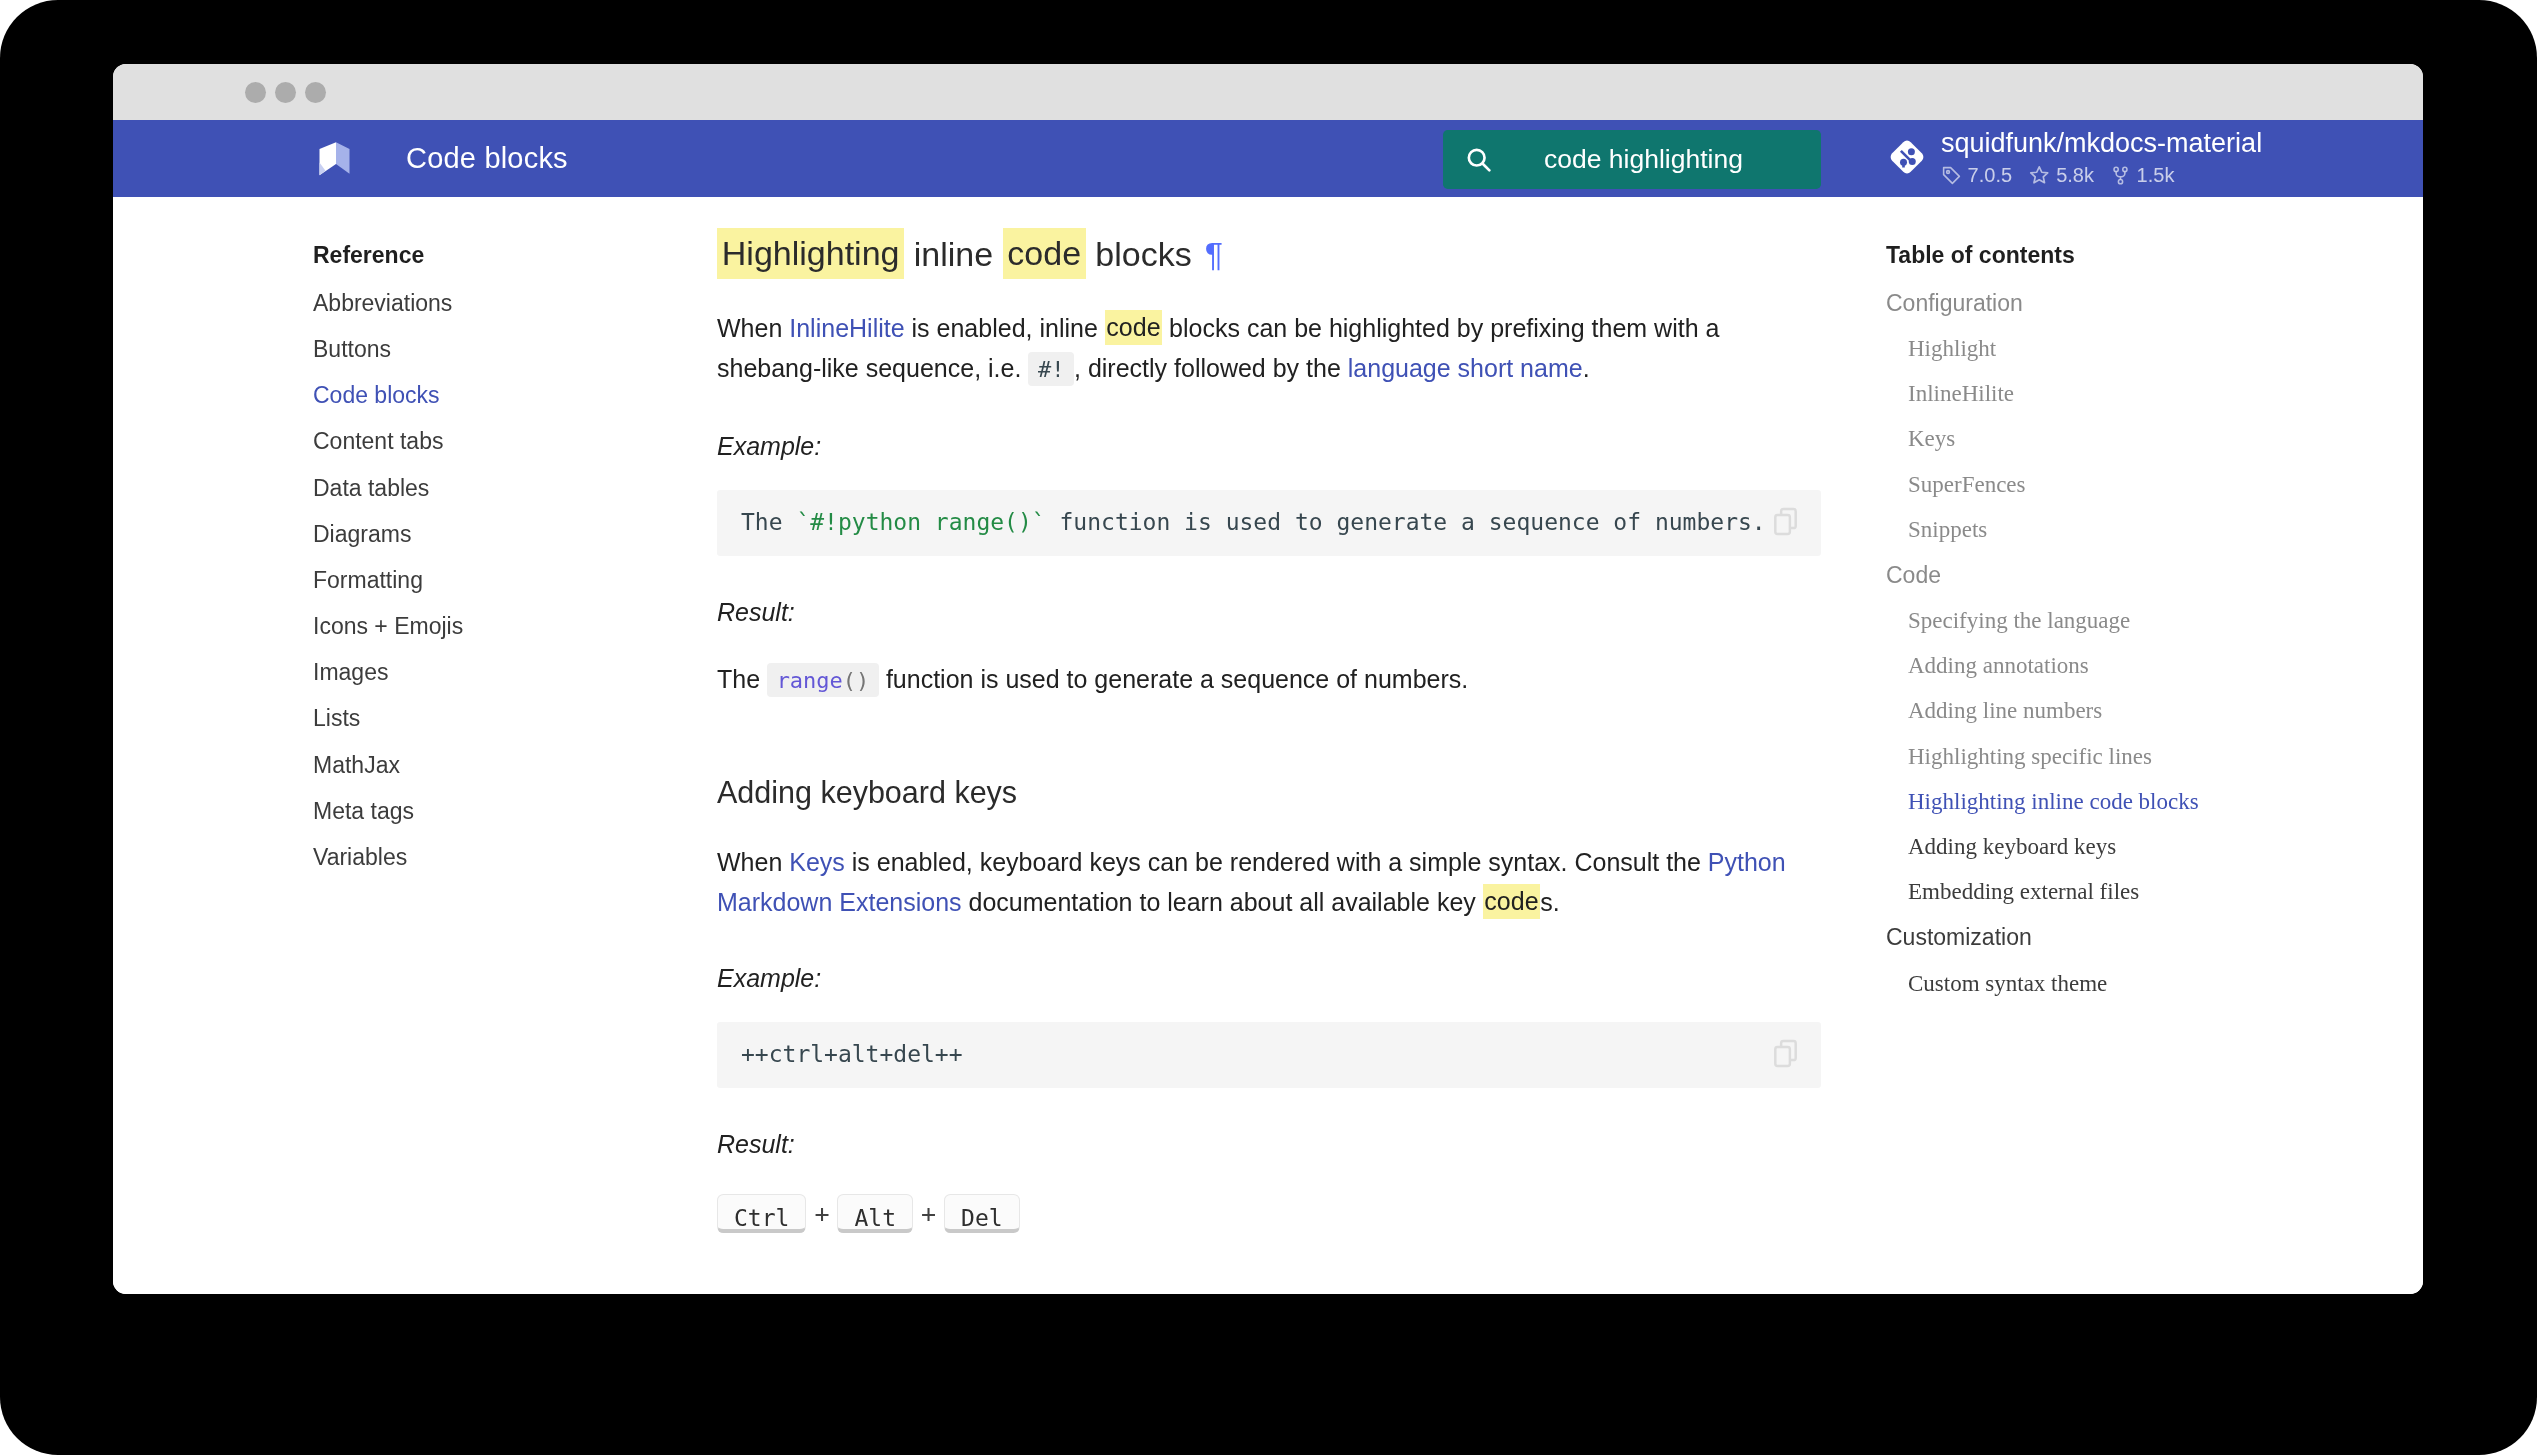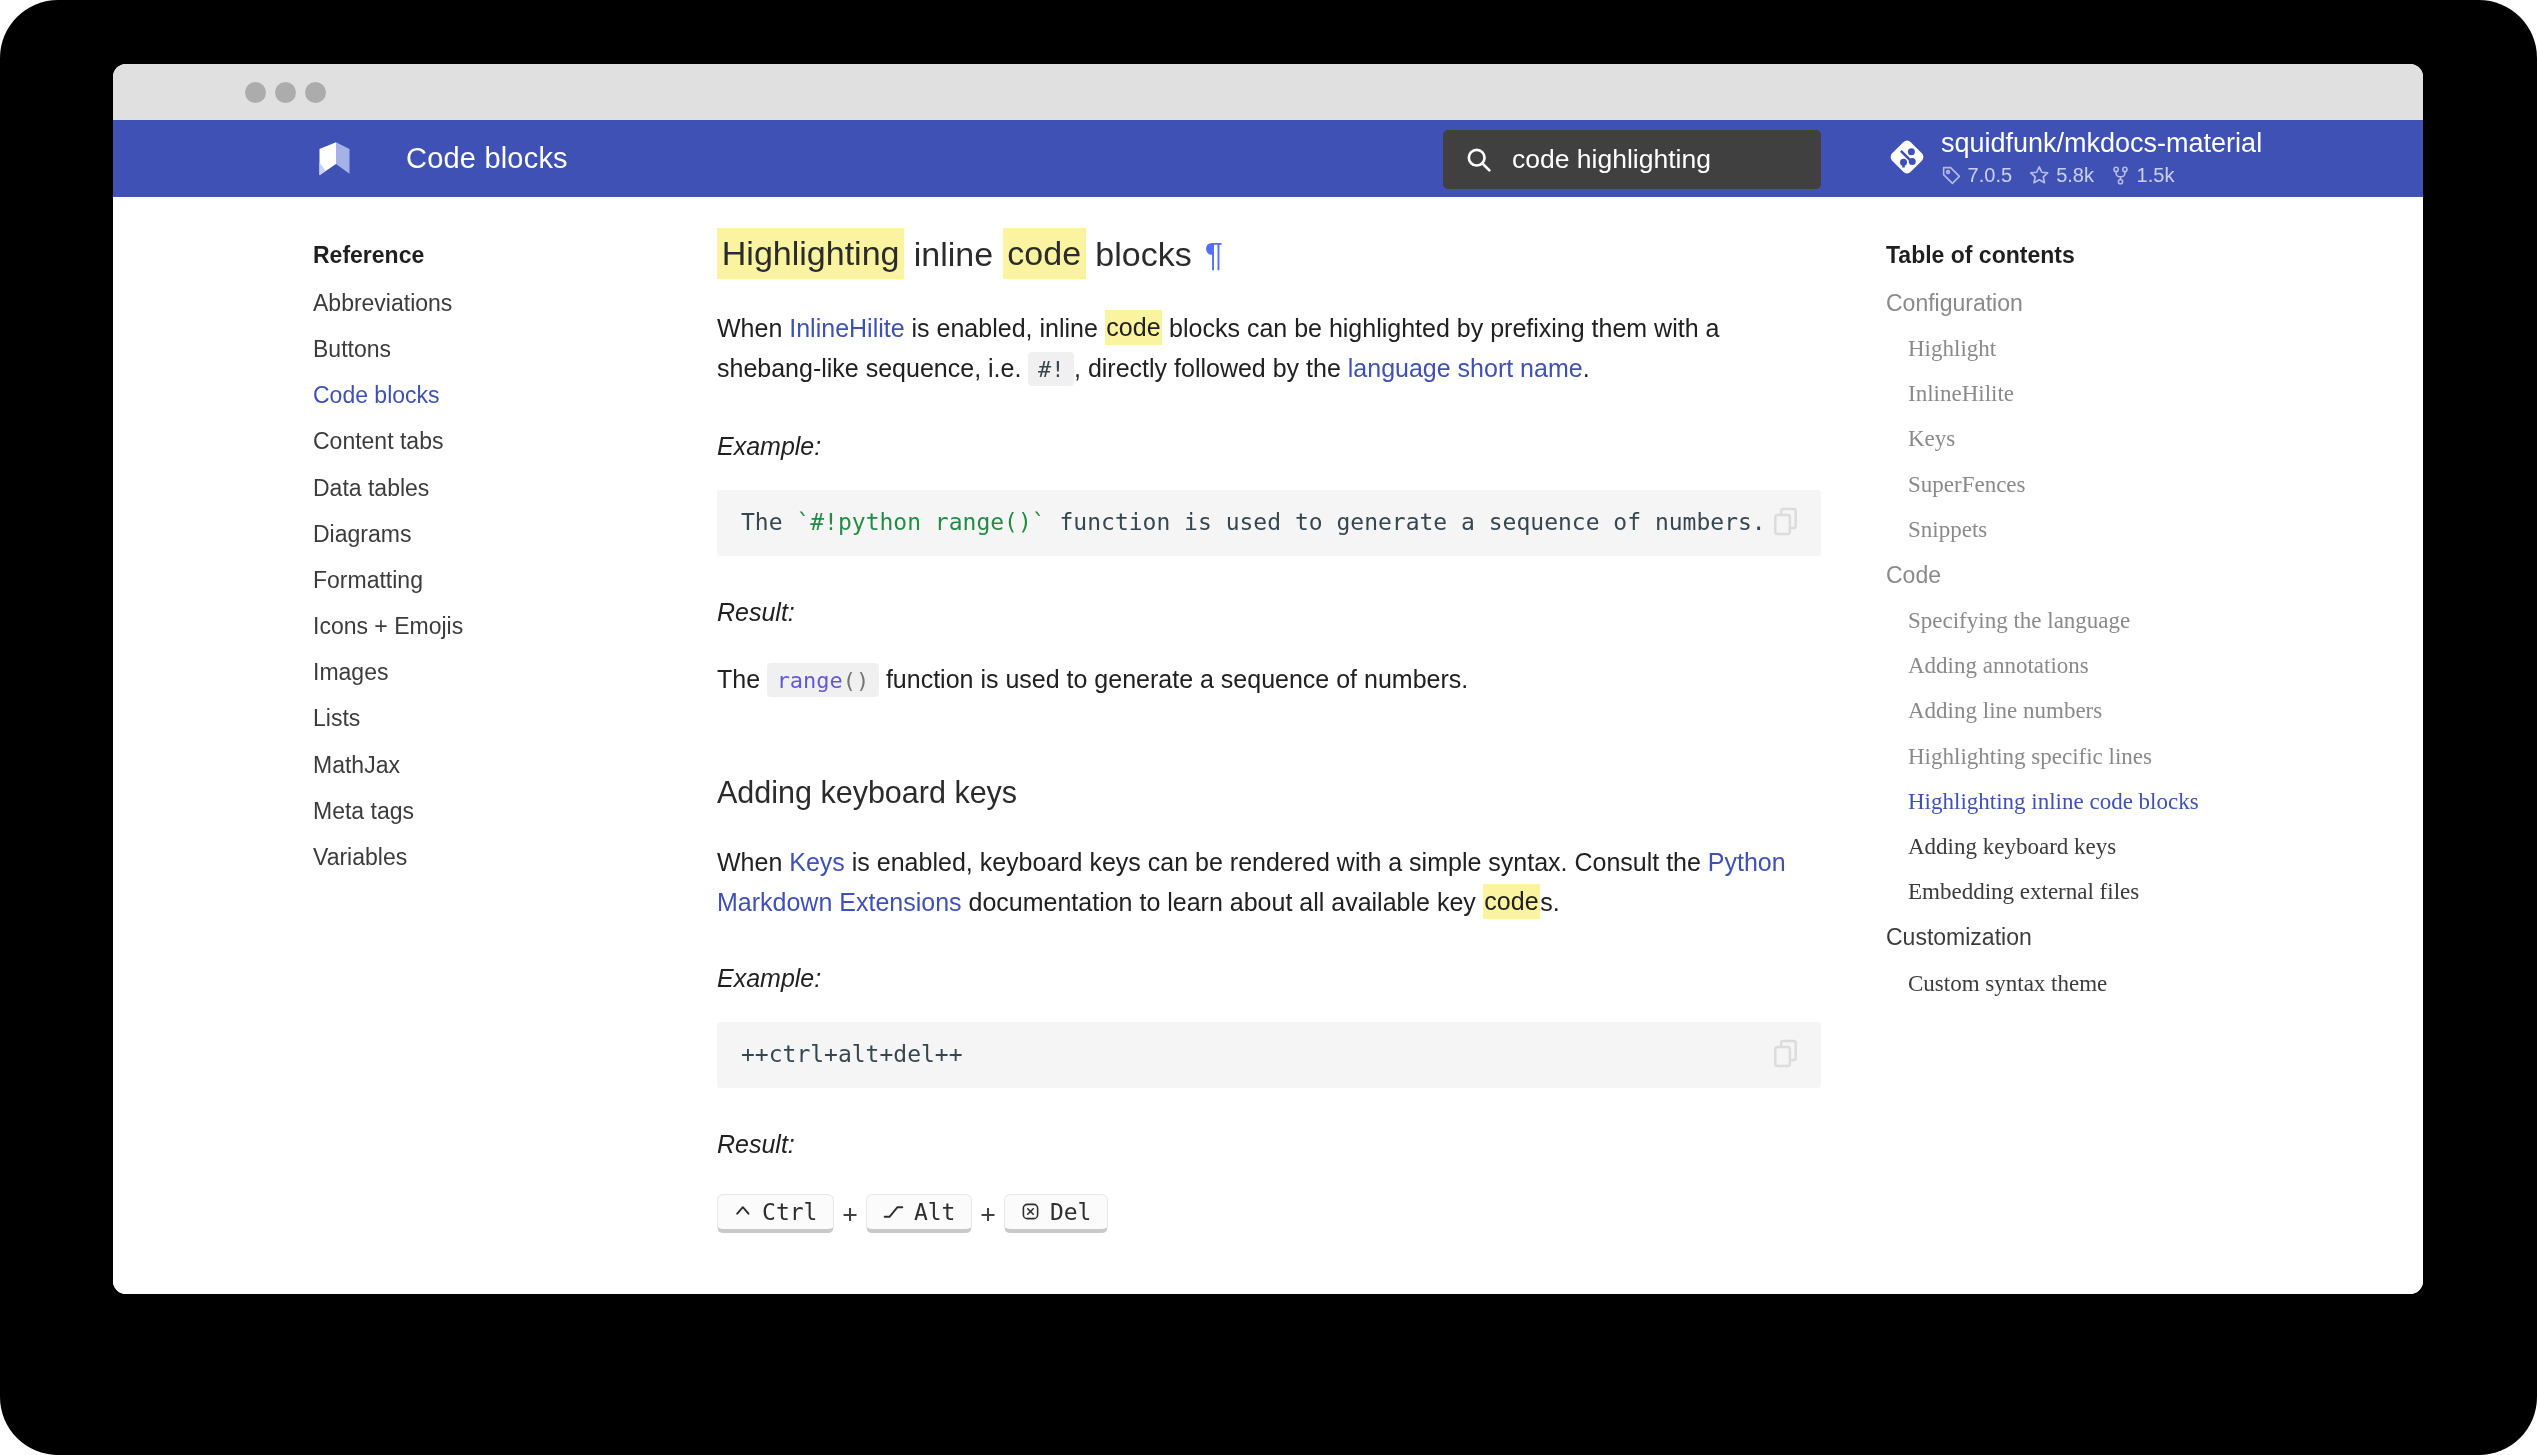--- a/index.html
+++ b/index.html
@@ -11,22 +11,22 @@
   
   .titlebar { position:absolute; left:0; top:0; width:100%; height:56px; background:#e0e0e0; }
   .dot { position:absolute; top:17.7px; width:21px; height:21px; border-radius:50%; background:#acacac; }
   .dot.d1{left:132px} .dot.d2{left:162px} .dot.d3{left:192px}
 
   
   .appbar { position:absolute; left:0; top:56px; width:100%; height:77px; background:#3f51b5; color:#fff; }
   .logo { position:absolute; left:203px; top:20px; width:37px; height:39px; }
   .app-title { position:absolute; left:293px; top:0; height:77px; display:flex; align-items:center;
                font-size:29px; font-weight:400; letter-spacing:0.2px; }
-  .searchbox { position:absolute; left:1330px; top:10.4px; width:378px; height:59px; background:#404040;
-               border-radius:4.8px; display:flex; align-items:center; }
+  .searchbox { position:absolute; left:1330px; top:10.4px; width:378px; height:59px; background:#0f766e;
+               border-radius:4.8px; display:flex; align-items:center;gap:32px; }
   .searchbox svg { margin-left:21px; flex:0 0 auto; }
   .searchbox input { background:transparent; border:none; outline:none; color:#fff; font-size:26.5px;
                      font-family:"Liberation Sans", sans-serif; margin-left:19px; width:289px; }
   .repo { position:absolute; left:1773px; top:8px; display:flex; align-items:center; }
   .repo-icon { width:42px; height:42px; flex:0 0 auto; }
   .repo-text { margin-left:13px; }
   .repo-name { font-size:27px; color:#fff; }
   .repo-facts { margin-top:4.8px; display:flex; align-items:center; gap:16px; font-size:20px; color:rgba(255,255,255,.72); }
   .fact { display:flex; align-items:center; gap:5.6px; }
   .fact svg { opacity:.85; }
@@ -69,21 +69,21 @@
   .seg-last  { padding-right:9.6px; border-radius:0 4px 4px 0; }
   .seg-fn { color:#6357d6; }
   .seg-pr { color:#757575; }
   .seg-green { color:#238b45; }
 
   
   .kbd-row { margin-top:35px; display:flex; align-items:center; }
   kbd { display:inline-flex; align-items:center; gap:10.4px; height:39px; padding:0 16px;
         background:#fbfbfb; border:1.6px solid #e7e7e7; border-bottom:4.8px solid #c9c9c9;
         border-radius:6.4px; font-family:"DejaVu Sans Mono","Liberation Mono",monospace;
-        font-size:23px; color:#2f2f2f; }
+        font-size:23px; color:#2f2f2f;flex-direction:column; }
   .kbd-sep { font-size:25px; color:#424242; margin:0 8px; font-family:"DejaVu Sans Mono","Liberation Mono",monospace; }
 </style>
 </head>
 <body>
 
 <div class="backdrop"></div>
 
 <div class="window">
 
   <div class="titlebar">

